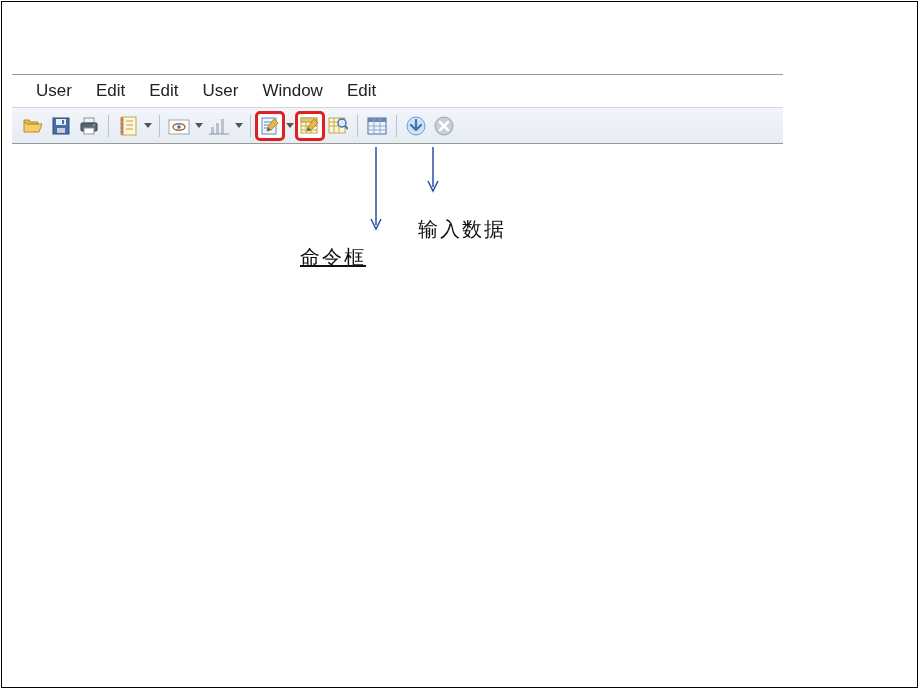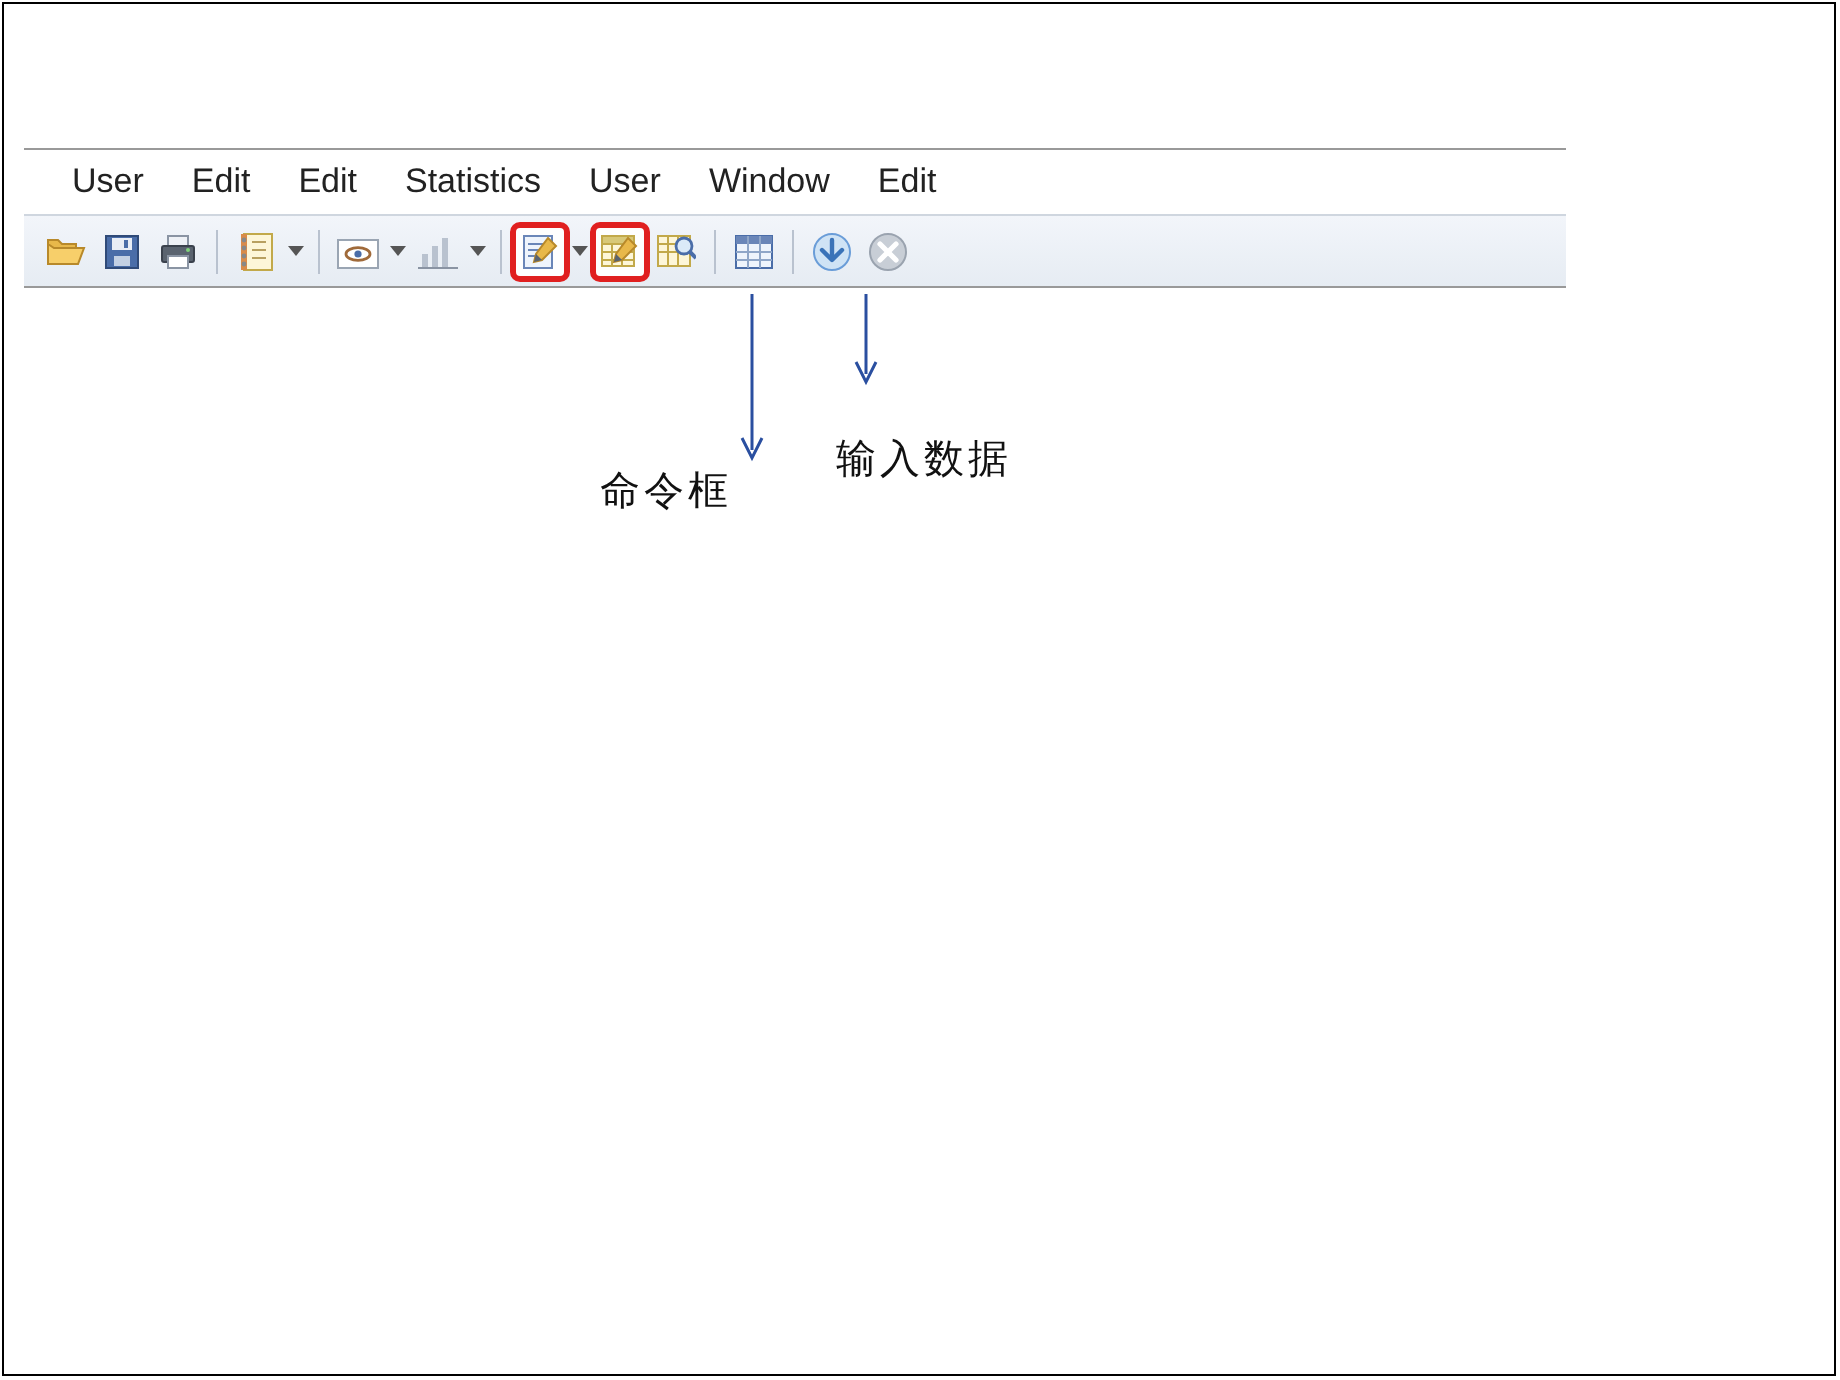--- a/index.html
+++ b/index.html
@@ -94,21 +94,20 @@
 <body>
 
 <div class="frame"></div>
 
 <div class="app-area">
 
   <div class="menubar">
     <div class="menu-item">User</div>
     <div class="menu-item">Edit</div>
     <div class="menu-item">Edit</div>
-    <div class="menu-item">Statistics</div>
     <div class="menu-item">User</div>
     <div class="menu-item">Window</div>
     <div class="menu-item">Edit</div>
   </div>
 
   <div class="toolbar">
 
     <div class="tool-btn">
       <span>
         <svg width="20" height="18" viewBox="0 0 20 18">
@@ -289,13 +288,13 @@
   <path d="M1 72 L6 82 L11 72" fill="none" stroke="#2a4fa0" stroke-width="1.5"></path>
 </svg>
 
 <svg class="arrow-line" style="left:427px; top:147px;" width="12" height="48">
   <line x1="6" y1="0" x2="6" y2="40" stroke="#2a4fa0" stroke-width="1.5"></line>
   <path d="M1 34 L6 44 L11 34" fill="none" stroke="#2a4fa0" stroke-width="1.5"></path>
 </svg>
 
 <div class="annotation" style="left:418px; top:196px;margin-top:20px;">输入数据</div>
 
-<div class="annotation" style="left:300px; top:232px;">命令框</div>
+<div class="annotation" style="left:300px; top:244px;text-decoration:underline;">命令框</div>
 
 </body></html>

